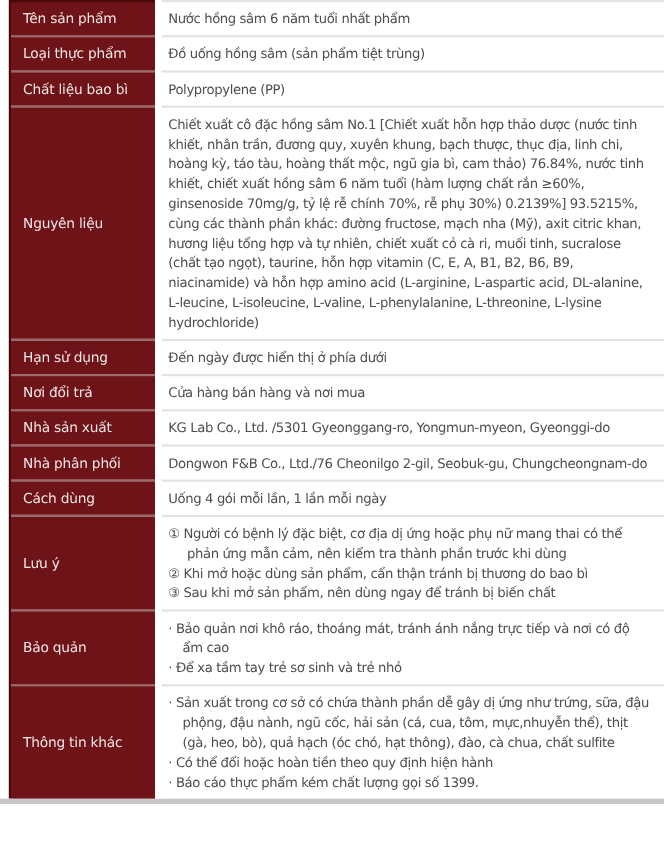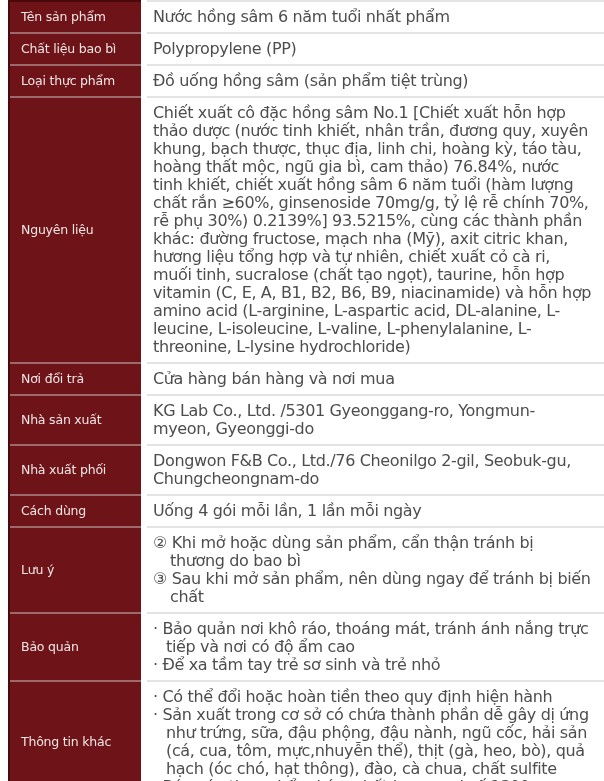--- a/index.html
+++ b/index.html
@@ -26,21 +26,21 @@
   }
   .row:first-child .cell.label { border-top-color: #4a080b; }
   .colgap { flex: 0 0 6px; background: #ffffff; }
   .cell.value {
     flex: 1 1 auto;
     display: flex;
     flex-direction: column;
     justify-content: center;
     padding: 6px 12px 6px 6px;
     border-top: 2px solid #e3e3e3;
-    font-size: 16px;
+    font-size: 12px;
     letter-spacing: -0.35px;
     line-height: 18px;
   }
   .item.numbered { padding-left: 17px; text-indent: -17px; }
   .item.bullet   { padding-left: 13px; text-indent: -13px; }
   .bottom-bar { height: 5px; background: #c8c8c8; }
   .bottom-space { height: 4px; background: #ffffff; }
 </style>
 </head>
 <body>
@@ -50,43 +50,52 @@
       <div class="cell label">
         <span>Tên sản phẩm</span>
       </div>
       <div class="colgap"></div>
       <div class="cell value">
         <div class="text">Nước hồng sâm 6 năm tuổi nhất phẩm</div>
       </div>
     </div>
     <div class="row">
       <div class="cell label">
+        <span>Loại thực phẩm</span>
+      </div>
+      <div class="colgap"></div>
+      <div class="cell value">
+        <div class="text">Đồ uống hồng sâm (sản phẩm tiệt trùng)</div>
+      </div>
+    </div>
+    <div class="row">
+      <div class="cell label">
         <span>Chất liệu bao bì</span>
       </div>
       <div class="colgap"></div>
       <div class="cell value">
         <div class="text">Polypropylene (PP)</div>
       </div>
     </div>
     <div class="row">
       <div class="cell label">
-        <span>Loại thực phẩm</span>
-      </div>
-      <div class="colgap"></div>
-      <div class="cell value">
-        <div class="text">Đồ uống hồng sâm (sản phẩm tiệt trùng)</div>
-      </div>
-    </div>
-    <div class="row">
-      <div class="cell label">
         <span>Nguyên liệu</span>
       </div>
       <div class="colgap"></div>
       <div class="cell value">
         <div class="text">Chiết xuất cô đặc hồng sâm No.1 [Chiết xuất hỗn hợp thảo dược (nước tinh khiết, nhân trần, đương quy, xuyên khung, bạch thược, thục địa, linh chi, hoàng kỳ, táo tàu, hoàng thất mộc, ngũ gia bì, cam thảo) 76.84%, nước tinh khiết, chiết xuất hồng sâm 6 năm tuổi (hàm lượng chất rắn ≥60%, ginsenoside 70mg/g, tỷ lệ rễ chính 70%, rễ phụ 30%) 0.2139%] 93.5215%, cùng các thành phần khác: đường fructose, mạch nha (Mỹ), axit citric khan, hương liệu tổng hợp và tự nhiên, chiết xuất cỏ cà ri, muối tinh, sucralose (chất tạo ngọt), taurine, hỗn hợp vitamin (C, E, A, B1, B2, B6, B9, niacinamide) và hỗn hợp amino acid (L-arginine, L-aspartic acid, DL-alanine, L-leucine, L-isoleucine, L-valine, L-phenylalanine, L-threonine, L-lysine hydrochloride)</div>
+      </div>
+    </div>
+    <div class="row">
+      <div class="cell label">
+        <span>Hạn sử dụng</span>
+      </div>
+      <div class="colgap"></div>
+      <div class="cell value">
+        <div class="text">Đến ngày được hiển thị ở phía dưới</div>
       </div>
     </div>
     <div class="row">
       <div class="cell label">
         <span>Nơi đổi trả</span>
       </div>
       <div class="colgap"></div>
       <div class="cell value">
         <div class="text">Cửa hàng bán hàng và nơi mua</div>
       </div>
@@ -95,21 +104,21 @@
       <div class="cell label">
         <span>Nhà sản xuất</span>
       </div>
       <div class="colgap"></div>
       <div class="cell value">
         <div class="text">KG Lab Co., Ltd. /5301 Gyeonggang-ro, Yongmun-myeon, Gyeonggi-do</div>
       </div>
     </div>
     <div class="row">
       <div class="cell label">
-        <span>Nhà xuất phối</span>
+        <span>Nhà phân phối</span>
       </div>
       <div class="colgap"></div>
       <div class="cell value">
         <div class="text">Dongwon F&amp;B Co., Ltd./76 Cheonilgo 2-gil, Seobuk-gu, Chungcheongnam-do</div>
       </div>
     </div>
     <div class="row">
       <div class="cell label">
         <span>Cách dùng</span>
       </div>
@@ -117,40 +126,41 @@
       <div class="cell value">
         <div class="text">Uống 4 gói mỗi lần, 1 lần mỗi ngày</div>
       </div>
     </div>
     <div class="row">
       <div class="cell label">
         <span>Lưu ý</span>
       </div>
       <div class="colgap"></div>
       <div class="cell value">
+        <div class="item numbered">① Người có bệnh lý đặc biệt, cơ địa dị ứng hoặc phụ nữ mang thai có thể phản ứng mẫn cảm, nên kiểm tra thành phần trước khi dùng</div>
         <div class="item numbered">② Khi mở hoặc dùng sản phẩm, cẩn thận tránh bị thương do bao bì</div>
         <div class="item numbered">③ Sau khi mở sản phẩm, nên dùng ngay để tránh bị biến chất</div>
       </div>
     </div>
     <div class="row">
       <div class="cell label">
         <span>Bảo quản</span>
       </div>
       <div class="colgap"></div>
       <div class="cell value">
         <div class="item bullet">· Bảo quản nơi khô ráo, thoáng mát, tránh ánh nắng trực tiếp và nơi có độ ẩm cao</div>
         <div class="item bullet">· Để xa tầm tay trẻ sơ sinh và trẻ nhỏ</div>
       </div>
     </div>
     <div class="row">
       <div class="cell label">
         <span>Thông tin khác</span>
       </div>
       <div class="colgap"></div>
       <div class="cell value">
+        <div class="item bullet">· Sản xuất trong cơ sở có chứa thành phần dễ gây dị ứng như trứng, sữa, đậu phộng, đậu nành, ngũ cốc, hải sản (cá, cua, tôm, mực,nhuyễn thể), thịt (gà, heo, bò), quả hạch (óc chó, hạt thông), đào, cà chua, chất sulfite</div>
         <div class="item bullet">· Có thể đổi hoặc hoàn tiền theo quy định hiện hành</div>
-        <div class="item bullet">· Sản xuất trong cơ sở có chứa thành phần dễ gây dị ứng như trứng, sữa, đậu phộng, đậu nành, ngũ cốc, hải sản (cá, cua, tôm, mực,nhuyễn thể), thịt (gà, heo, bò), quả hạch (óc chó, hạt thông), đào, cà chua, chất sulfite</div>
         <div class="item bullet">· Báo cáo thực phẩm kém chất lượng gọi số 1399.</div>
       </div>
     </div>
   </div>
 <div class="bottom-bar"></div>
 <div class="bottom-space"></div>
 
 </body></html>

